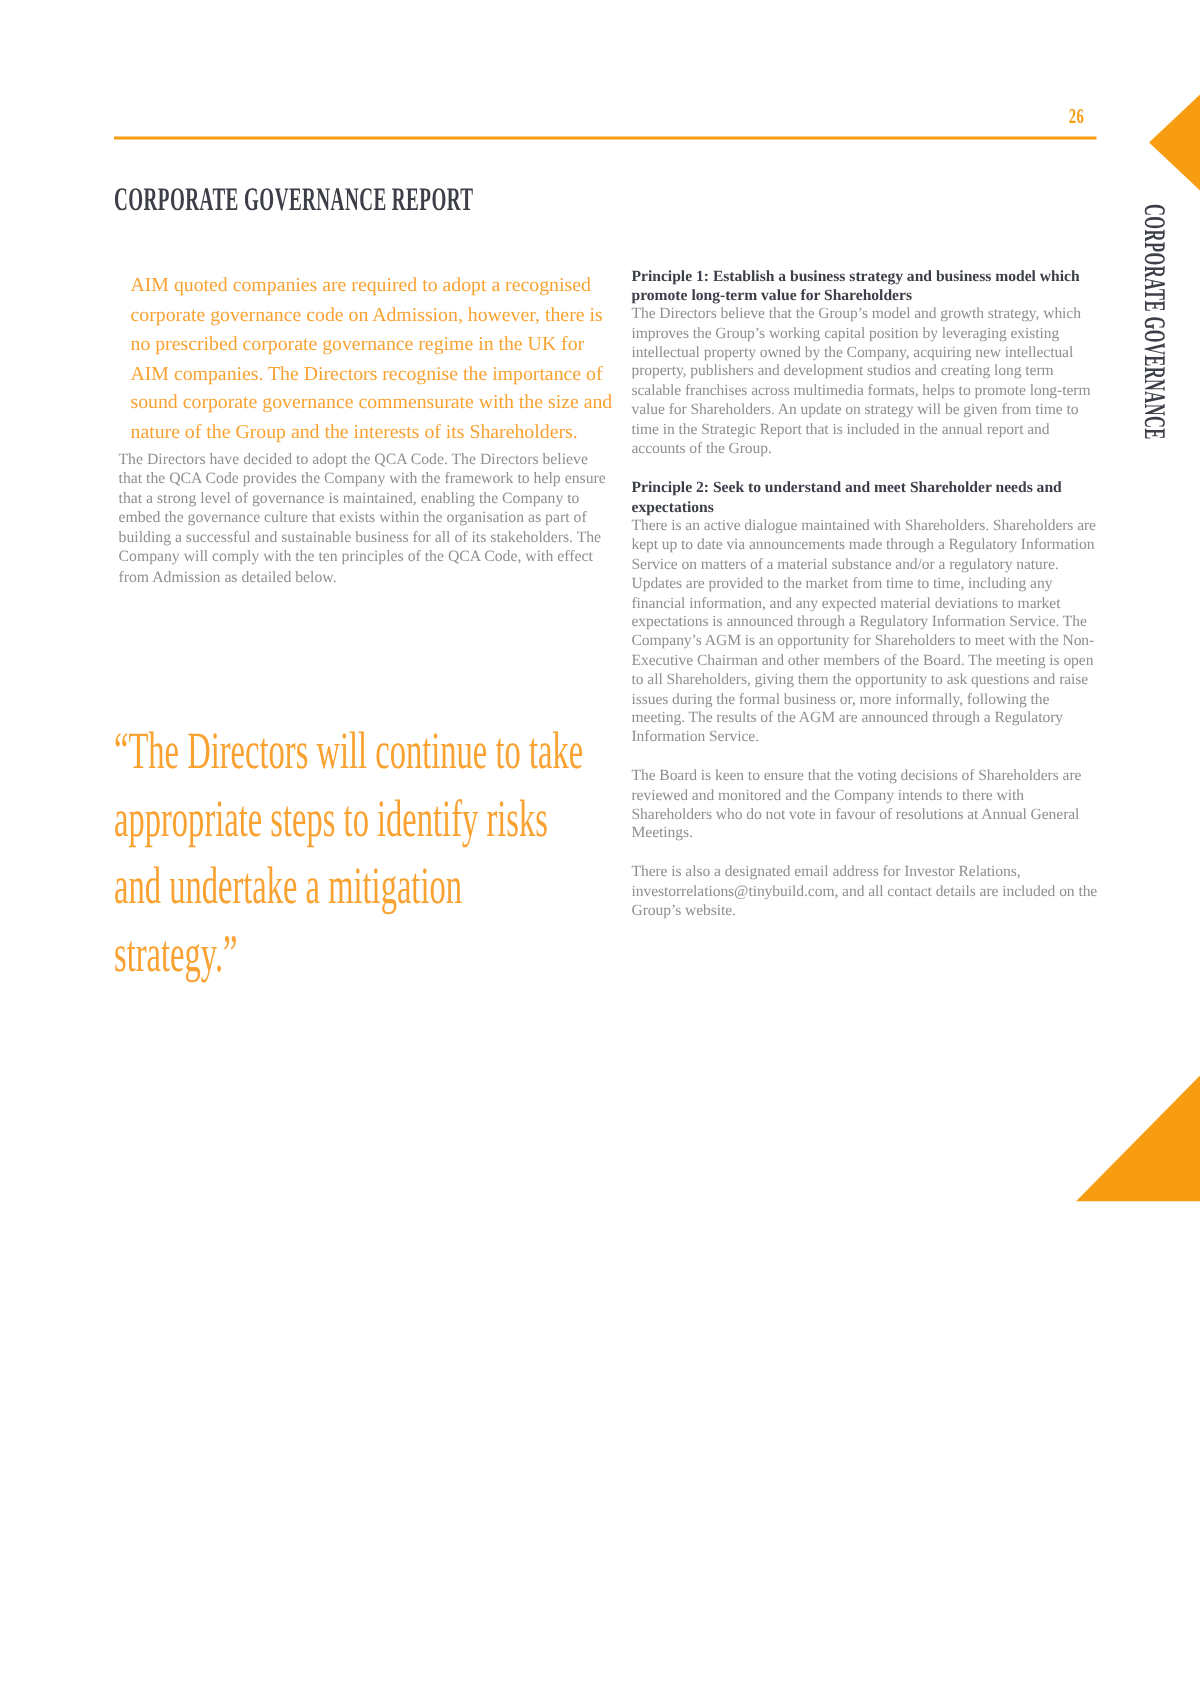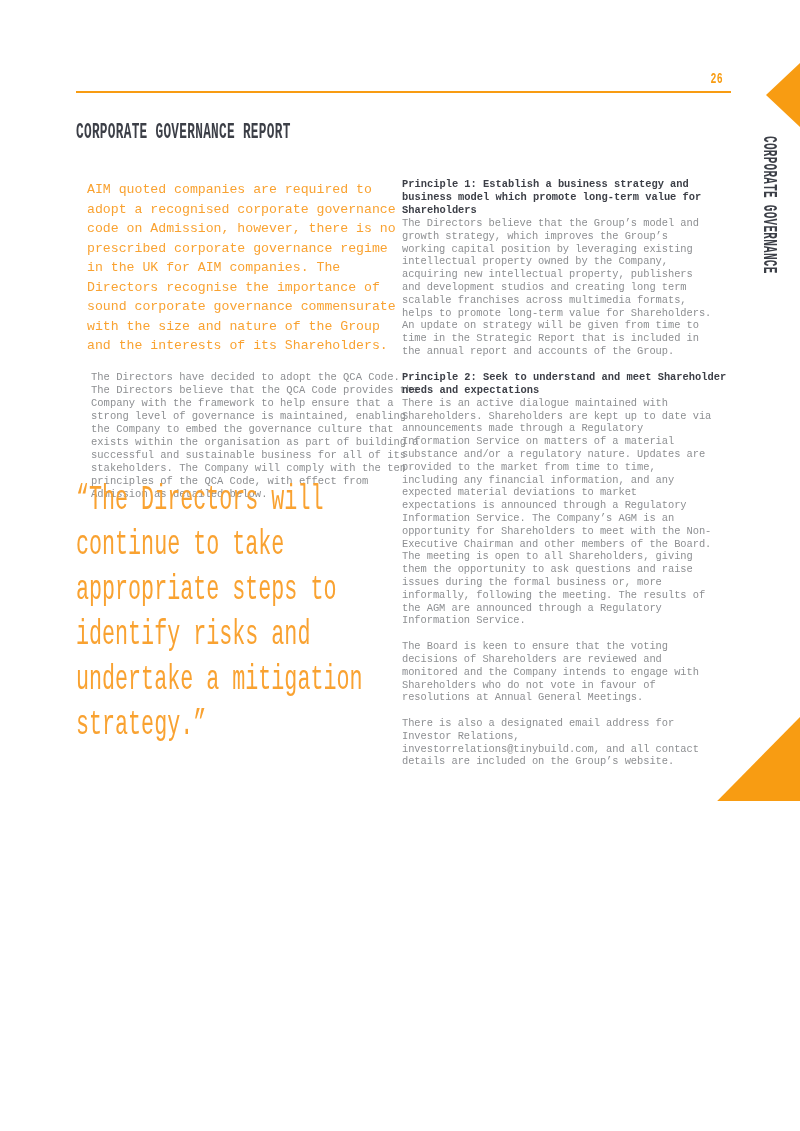--- a/index.html
+++ b/index.html
@@ -7,21 +7,21 @@
     --accent-text:#F9A231;
     --heading-dark:#3C3F47;
     --body-gray:#8D8F92;
   }
   html,body{margin:0;padding:0;background:#ffffff;}
   .page{
     position:relative;
     width:800px;height:801px;
     background:#ffffff;
     overflow:hidden;
-    font-family:Liberation Mono, monospace;
+    font-family:Liberation Serif, serif;
   }
   
   .header-rule{
     position:absolute;left:76px;top:91px;width:655px;height:2px;
     background:var(--accent);
   }
   .page-number{
     position:absolute;left:683px;top:71px;width:40px;
     text-align:right;
     font-size:14px;font-weight:bold;color:var(--accent);
@@ -57,33 +57,33 @@
   
   .left-col{
     position:absolute;left:76px;top:180px;width:333px;
   }
   .intro-paragraph{
     margin:0 0 2px 11px;
     font-size:13.2px;line-height:19.5px;
     color:var(--accent-text);
   }
   .left-body-paragraph{
-    margin:15px;width:330px;
+    margin:3px;width:330px;
     font-size:10.5px;line-height:13.1px;
     color:var(--body-gray);
   }
   .pull-quote{
     position:absolute;left:76px;top:478px;width:510px;
     font-size:35px;line-height:45px;font-weight:normal;
     color:var(--accent-text);
     transform:scaleX(0.62);transform-origin:0 0;
   }
   
   .right-col{
-    position:absolute;left:402px;top:178px;width:330px;
+    position:absolute;left:421px;top:178px;width:330px;
   }
   .principle-heading{
     margin:0;
     font-size:10.4px;line-height:13px;font-weight:bold;
     color:var(--heading-dark);
   }
   .principle-paragraph{
     margin:0 16px 13px 0;
     font-size:10.4px;line-height:12.8px;
     color:var(--body-gray);
@@ -108,17 +108,17 @@
     <p class="left-body-paragraph">The Directors have decided to adopt the QCA Code. The Directors believe that the QCA Code provides the Company with the framework to help ensure that a strong level of governance is maintained, enabling the Company to embed the governance culture that exists within the organisation as part of building a successful and sustainable business for all of its stakeholders. The Company will comply with the ten principles of the QCA Code, with effect from Admission as detailed below.</p>
   </div>
   <div class="pull-quote">“The Directors will continue to take appropriate steps to identify risks and undertake a mitigation strategy.”</div>
 
   <div class="right-col">
     <h2 class="principle-heading">Principle 1: Establish a business strategy and business model which promote long-term value for Shareholders</h2>
     <p class="principle-paragraph">The Directors believe that the Group’s model and growth strategy, which improves the Group’s working capital position by leveraging existing intellectual property owned by the Company, acquiring new intellectual property, publishers and development studios and creating long term scalable franchises across multimedia formats, helps to promote long-term value for Shareholders. An update on strategy will be given from time to time in the Strategic Report that is included in the annual report and accounts of the Group.</p>
 
     <h2 class="principle-heading">Principle 2: Seek to understand and meet Shareholder needs and expectations</h2>
     <p class="principle-paragraph">There is an active dialogue maintained with Shareholders. Shareholders are kept up to date via announcements made through a Regulatory Information Service on matters of a material substance and/or a regulatory nature. Updates are provided to the market from time to time, including any financial information, and any expected material deviations to market expectations is announced through a Regulatory Information Service. The Company’s AGM is an opportunity for Shareholders to meet with the Non-Executive Chairman and other members of the Board. The meeting is open to all Shareholders, giving them the opportunity to ask questions and raise issues during the formal business or, more informally, following the meeting. The results of the AGM are announced through a Regulatory Information Service.</p>
-    <p class="principle-paragraph">The Board is keen to ensure that the voting decisions of Shareholders are reviewed and monitored and the Company intends to engage with Shareholders who do not vote in favour of resolutions at Annual General Meetings.</p>
+    <p class="principle-paragraph">The Board is keen to ensure that the voting decisions of Shareholders are reviewed and monitored and the Company intends to there with Shareholders who do not vote in favour of resolutions at Annual General Meetings.</p>
     <p class="principle-paragraph">There is also a designated email address for Investor Relations, investorrelations@tinybuild.com, and all contact details are included on the Group’s website.</p>
   </div>
 
 </div>
 
 </body></html>

